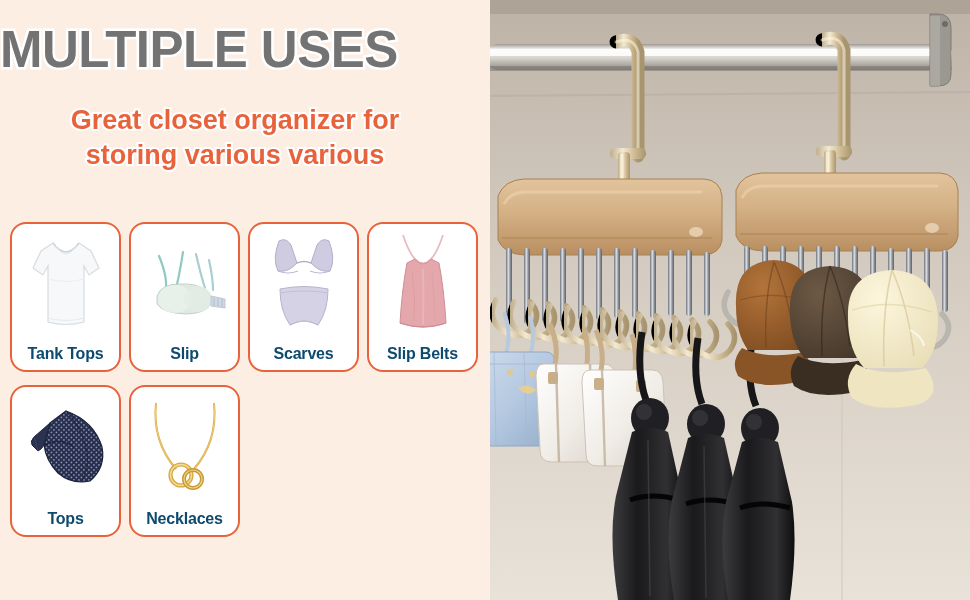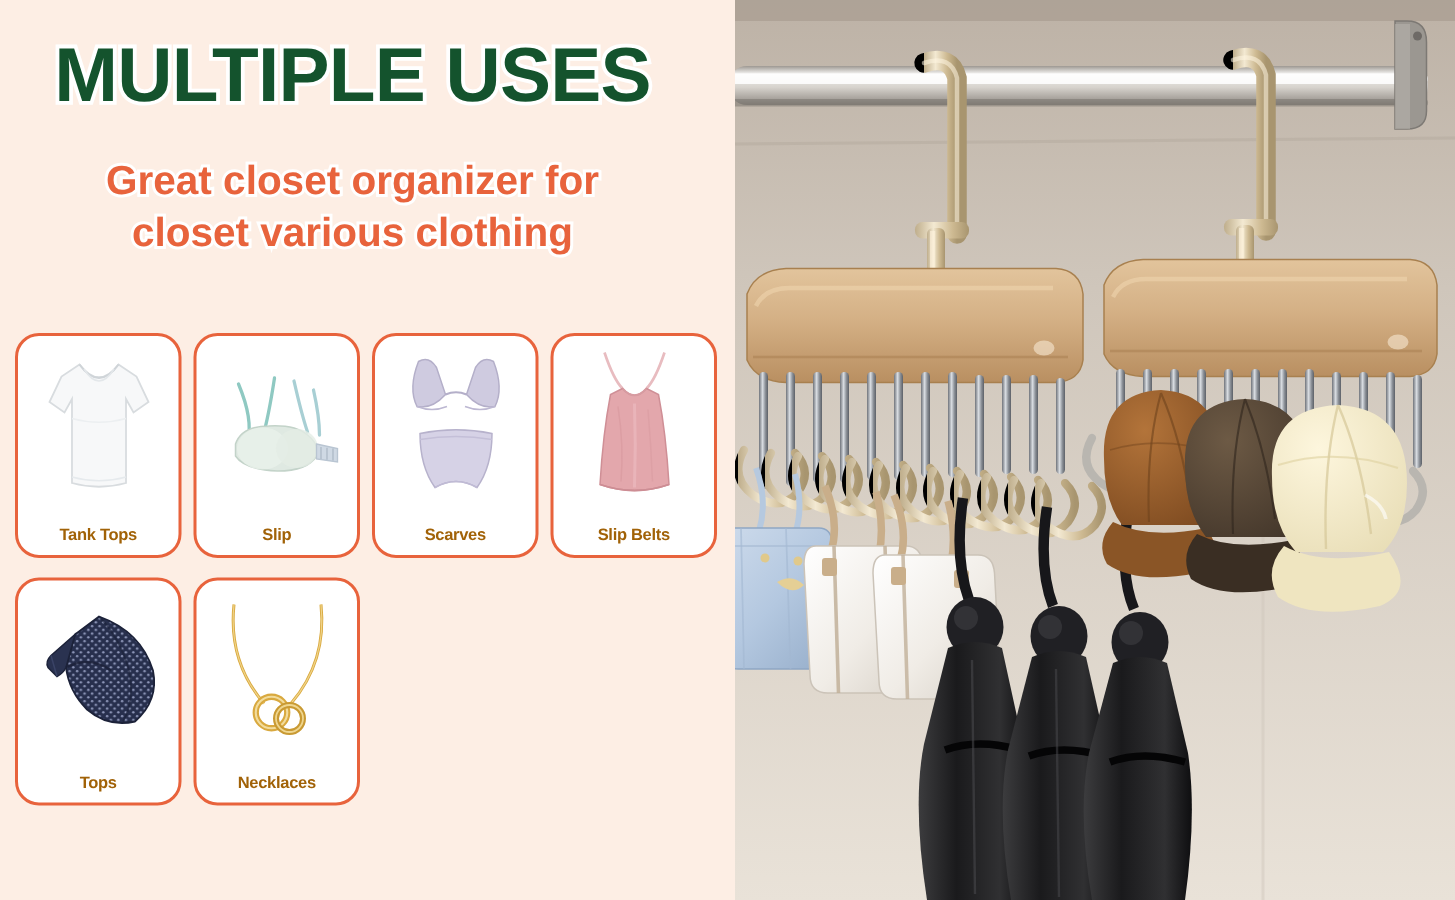--- a/index.html
+++ b/index.html
@@ -24,25 +24,25 @@
     left: 0; top: 0;
     width: 490px;
     height: 600px;
     background: #fdeee4;
   }
 
   .headline {
     position: absolute;
     left: 0; top: 24px;
     width: 470px;
-    text-align: center;
+    text-align: left;
     font-size: 51px;
     font-weight: bold;
     letter-spacing: -0.5px;
-    color: #14532d;
+    color: #737373;
     line-height: 1.0;
     -webkit-text-stroke: 5px #ffffff;
     paint-order: stroke fill;
     text-transform: uppercase;
   }
 
   .subhead {
     position: absolute;
     left: 0; top: 103px;
     width: 470px;
@@ -85,23 +85,23 @@
     width: 100%;
     height: calc(100% - 28px);
     display: flex;
     align-items: center;
     justify-content: center;
   }
   .card-art svg { display: block; }
   .card-label {
     position: relative;
     z-index: 2;
-    font-size: 11px;
+    font-size: 16px;
     font-weight: bold;
-    color: #a16207;
+    color: #0c4a6e;
     padding-bottom: 7px;
     white-space: nowrap;
     letter-spacing: -0.2px;
   }
 
   
   .photo {
     position: absolute;
     left: 490px; top: 0;
     width: 480px;
@@ -115,21 +115,21 @@
 <body>
 
 <div id="root">
 
   <div class="left-panel">
 
     <div class="headline">MULTIPLE USES</div>
 
     <div class="subhead">
       <span>Great closet organizer for</span>
-      <span class="line2">closet various clothing</span>
+      <span class="line2">storing various various</span>
     </div>
 
     <div class="grid">
 
       <div class="card">
         <div class="card-art">
           <svg width="78" height="98" viewBox="0 0 78 98">
             <path d="M26 9 L14 17 L6 34 L16 41 L21 32 L21 88 Q39 93 57 88 L57 32 L62 41 L72 34 L64 17 L52 9 Q39 26 26 9 Z" fill="#f7f8f9" stroke="#d8dcdf" stroke-width="1.2"></path>
             <path d="M26 9 Q39 27 52 9" fill="none" stroke="#cfd4d8" stroke-width="1.4"></path>
             <path d="M29 12 Q39 28 49 12" fill="none" stroke="#e3e7ea" stroke-width="1"></path>

